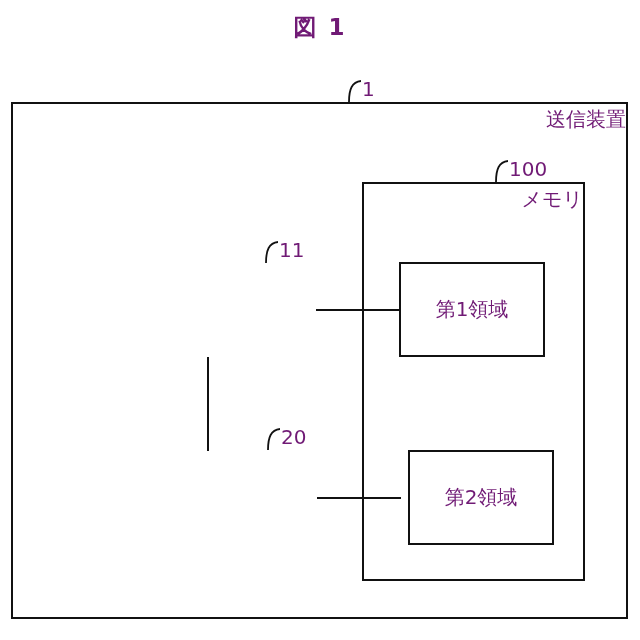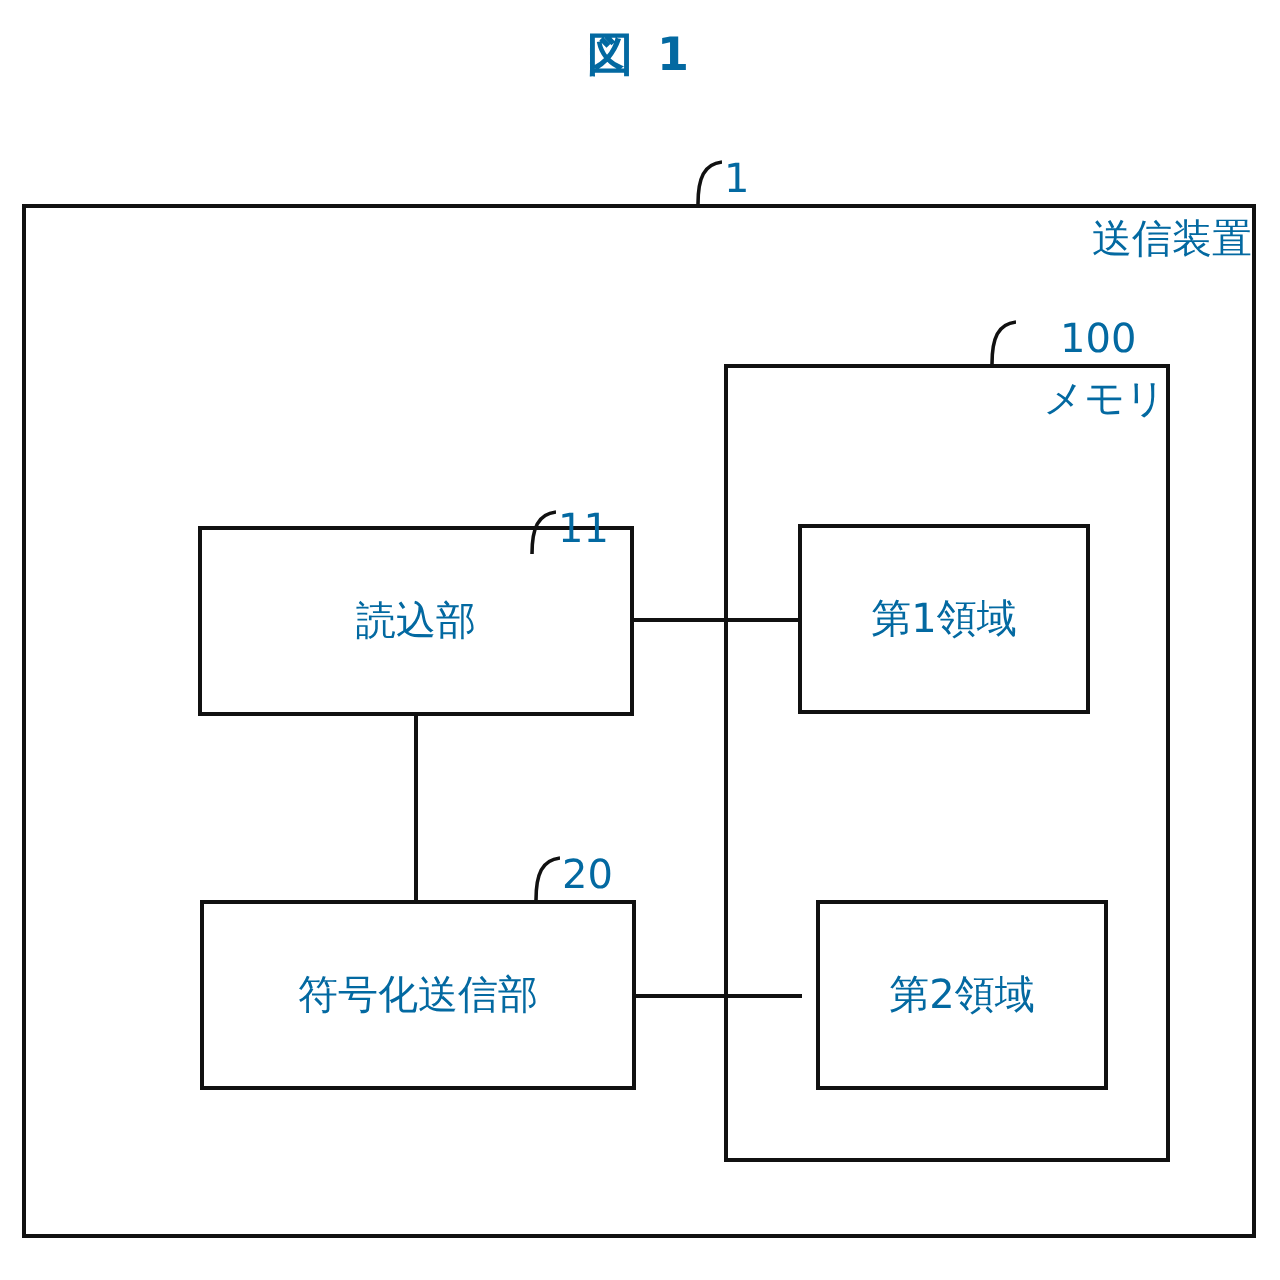--- a/index.html
+++ b/index.html
@@ -6,21 +6,21 @@
     margin: 0;
     padding: 0;
     background: #ffffff;
   }
   #diagram {
     position: relative;
     width: 640px;
     height: 640px;
     background: #ffffff;
     font-family: "DejaVu Sans", "Liberation Sans", sans-serif;
-    color: #0369a1;
+    color: #701a75;
     overflow: hidden;
   }
   .fig-title {
     position: absolute;
     top: 12px;
     left: 0;
     width: 100%;
     text-align: center;
     font-size: 23px;
     font-weight: 600;
@@ -73,22 +73,22 @@
     align-items: flex-start;
   }
   .ref svg { display: block; }
   .ref .ref-num {
     font-size: 20px;
     line-height: 22px;
     margin-left: 1px;
     white-space: nowrap;
   }
   #ref-1   { left: 347px; top: 78px; }
-  #ref-100 { left: 494px; top: 158px; gap: 21px; }
-  #ref-11  { left: 264px; top: 239px; margin-top: 14px; }
+  #ref-100 { left: 494px; top: 158px; }
+  #ref-11  { left: 264px; top: 239px; }
   #ref-12  { left: 266px; top: 426px; }
 </style>
 </head>
 <body>
 
 <div id="diagram">
 
   <div class="fig-title">図 1</div>
 
   <div class="box" id="outer-box">
@@ -96,27 +96,21 @@
   </div>
 
   <div class="box" id="memory-box">
     <div class="box-label-top">メモリ</div>
   </div>
 
   <div class="connector" id="conn-reader-area1"></div>
   <div class="connector" id="conn-encoder-area2"></div>
   <div class="connector" id="conn-reader-encoder"></div>
 
-  <div class="box block" id="reader-box">
-    <span class="block-label">読込部</span>
-  </div>
 
-  <div class="box block" id="encoder-box">
-    <span class="block-label">符号化送信部</span>
-  </div>
 
   <div class="box block" id="area1-box">
     <span class="block-label">第1領域</span>
   </div>
 
   <div class="box block" id="area2-box">
     <span class="block-label">第2領域</span>
   </div>
 
   <div class="ref" id="ref-1">

